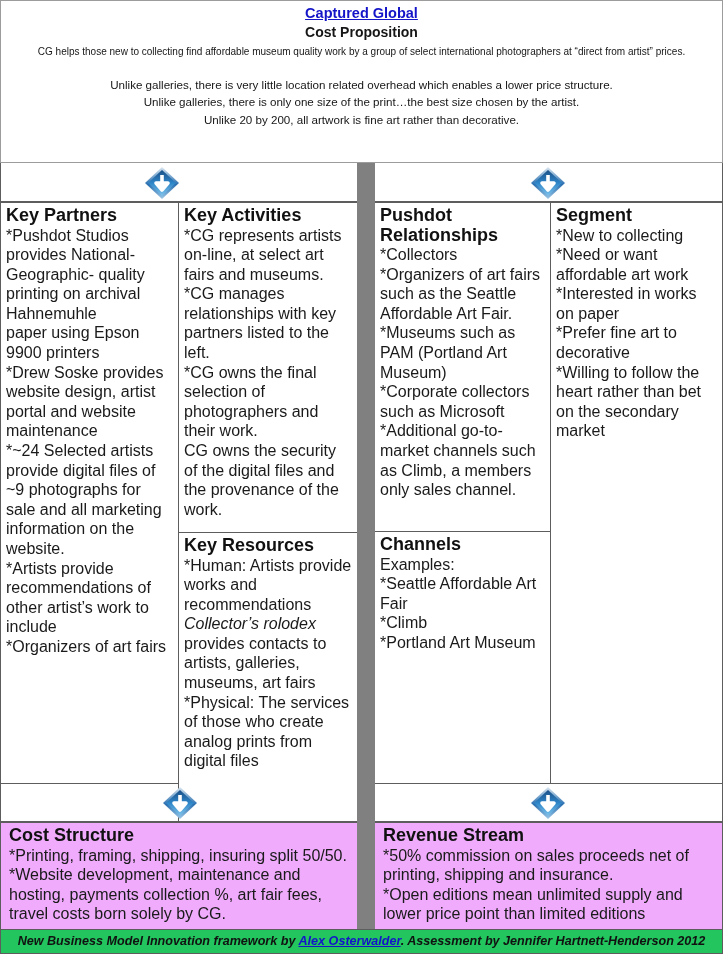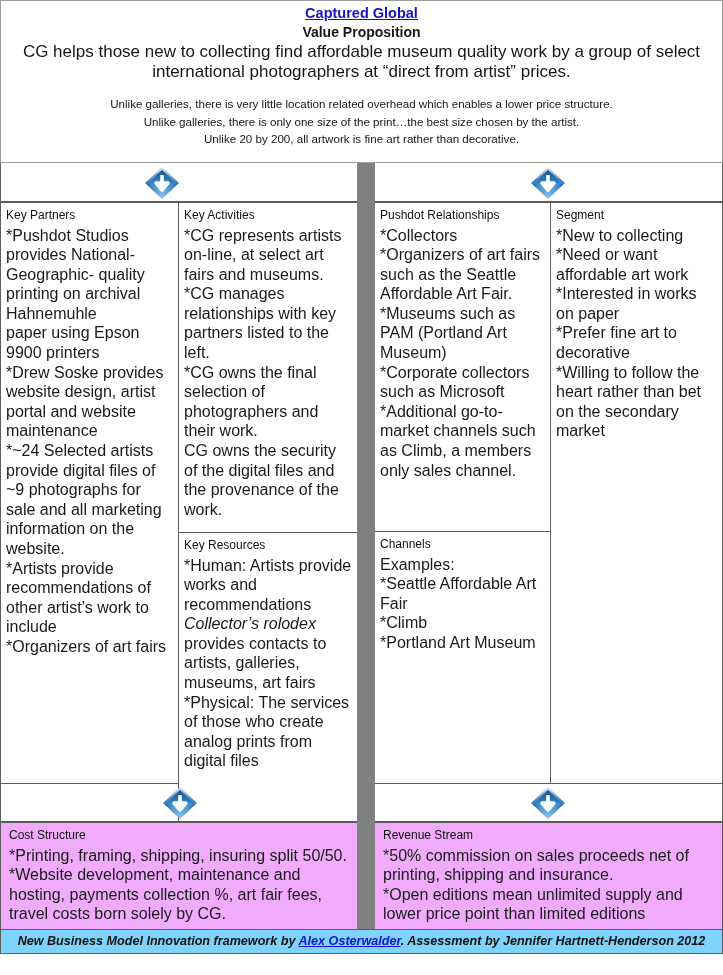--- a/index.html
+++ b/index.html
@@ -44,21 +44,21 @@
     cursor: pointer;
   }
   .vp-title {
     display: block;
     font-size: 14px;
     font-weight: bold;
     line-height: 19px;
     color: #161616;
   }
   .vp-body {
-    font-size: 17px;
+    font-size: 10px;
     line-height: 19.5px;
     color: #161616;
     padding: 0 8px;
   }
   .vp-unlike {
     font-size: 11.6px;
     line-height: 17.5px;
     color: #161616;
     padding: 0 0;
     margin-top: 14px;
@@ -112,22 +112,22 @@
   
   .mid-cell {
     position: absolute;
     border: 1px solid #5d5d5d;
     box-sizing: border-box;
     background: #ffffff;
     padding: 3px 4px 2px 5px;
     overflow: hidden;
   }
   .cell-title {
-    font-size: 12px;
-    font-weight: normal;
+    font-size: 18px;
+    font-weight: bold;
     line-height: 19.5px;
     color: #111111;
     display: block;
   }
   .cell-body {
     font-size: 16px;
     line-height: 19.6px;
     color: #1a1a1a;
     display: block;
     white-space: pre-wrap;
@@ -154,38 +154,38 @@
     border: 1px solid #5d5d5d;
     box-sizing: border-box;
     text-align: center;
     font-style: italic;
     font-weight: bold;
     font-size: 12.6px;
     line-height: 23px;
     color: #111111;
     white-space: nowrap;
     z-index: 8;
-    background: #7dd3fc;
+    background: #22c55e;
   }
   .footer-link {
     color: #1414c8;
     text-decoration: underline;
     font-style: italic;
     font-weight: bold;
     cursor: pointer;
   }
 </style>
 </head>
 <body>
 
 <div id="canvas-root">
 
   <div class="header-box">
     <a class="brand-link">Captured Global</a>
-    <span class="vp-title">Value Proposition</span>
+    <span class="vp-title">Cost Proposition</span>
     <div class="vp-body">CG helps those new to collecting find affordable museum quality work by a group of select international photographers at “direct from artist” prices.</div>
     <div class="vp-unlike">
       <div>Unlike galleries, there is very little location related overhead which enables a lower price structure.</div>
       <div>Unlike galleries, there is only one size of the print…the best size chosen by the artist.</div>
       <div>Unlike 20 by 200, all artwork is fine art rather than decorative.</div>
     </div>
   </div>
 
   <div class="arrow-row-top">
     <div class="arrow-cell" style="left:0; width:358px;">

